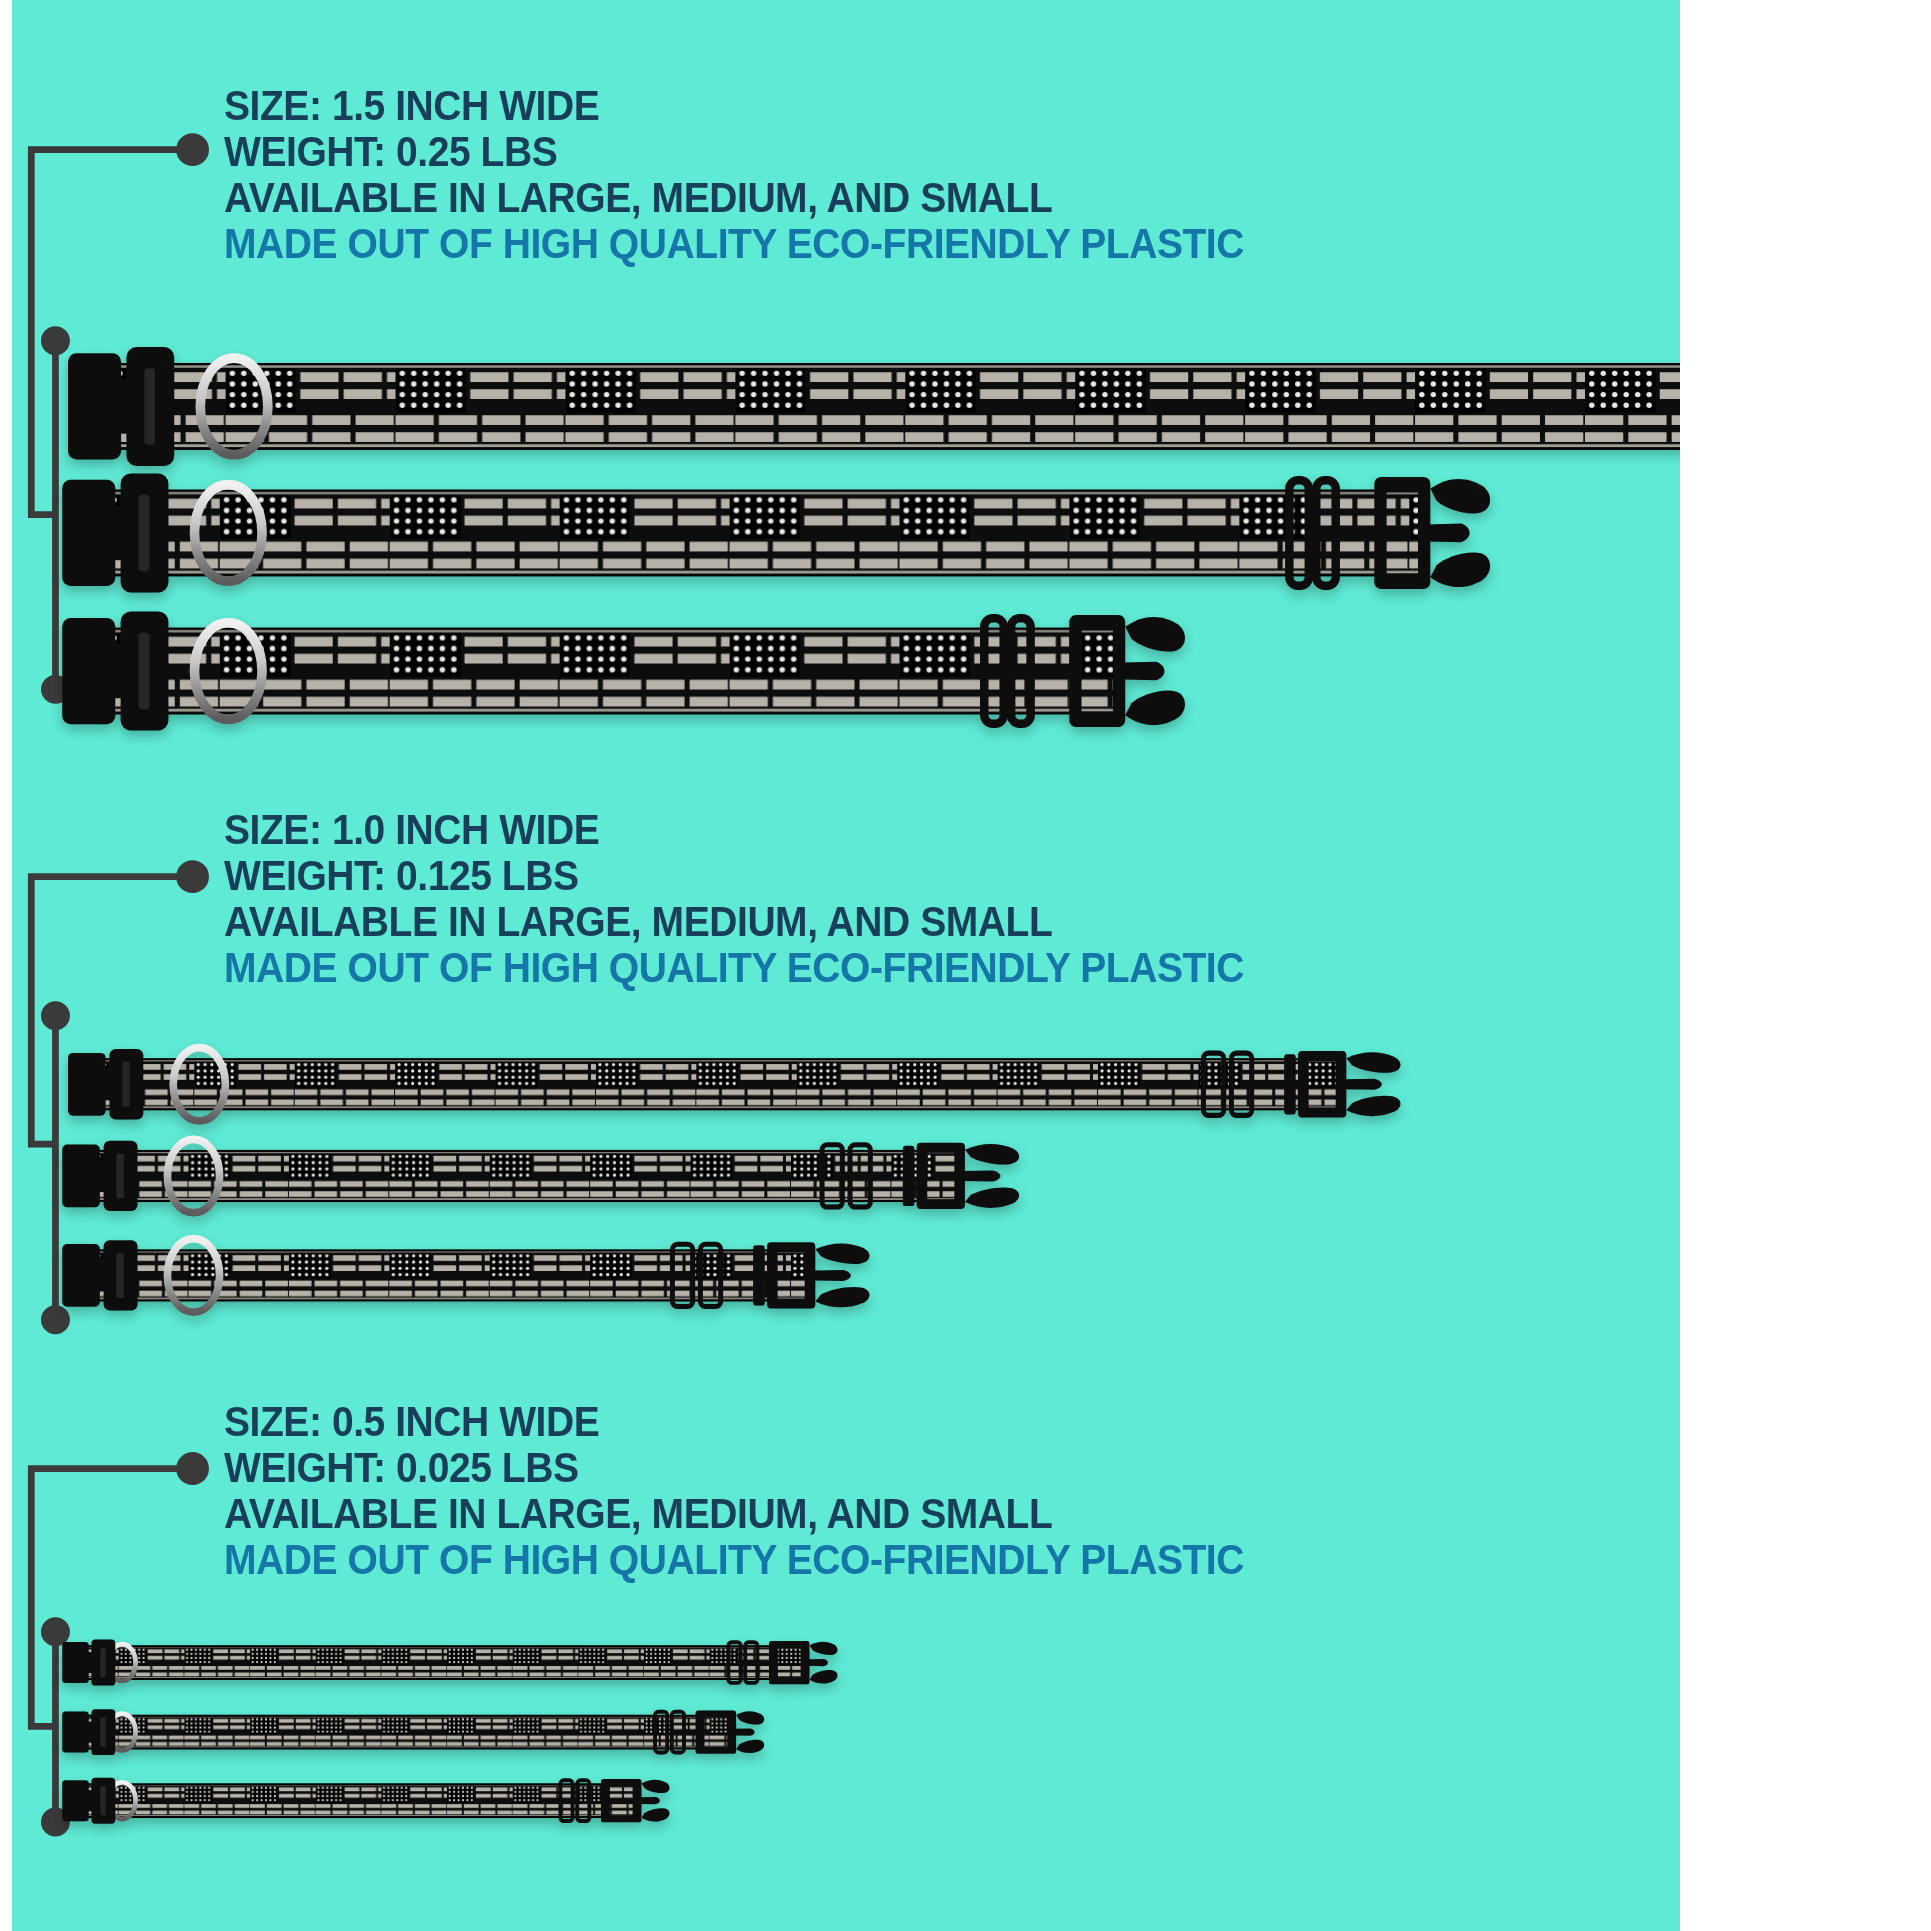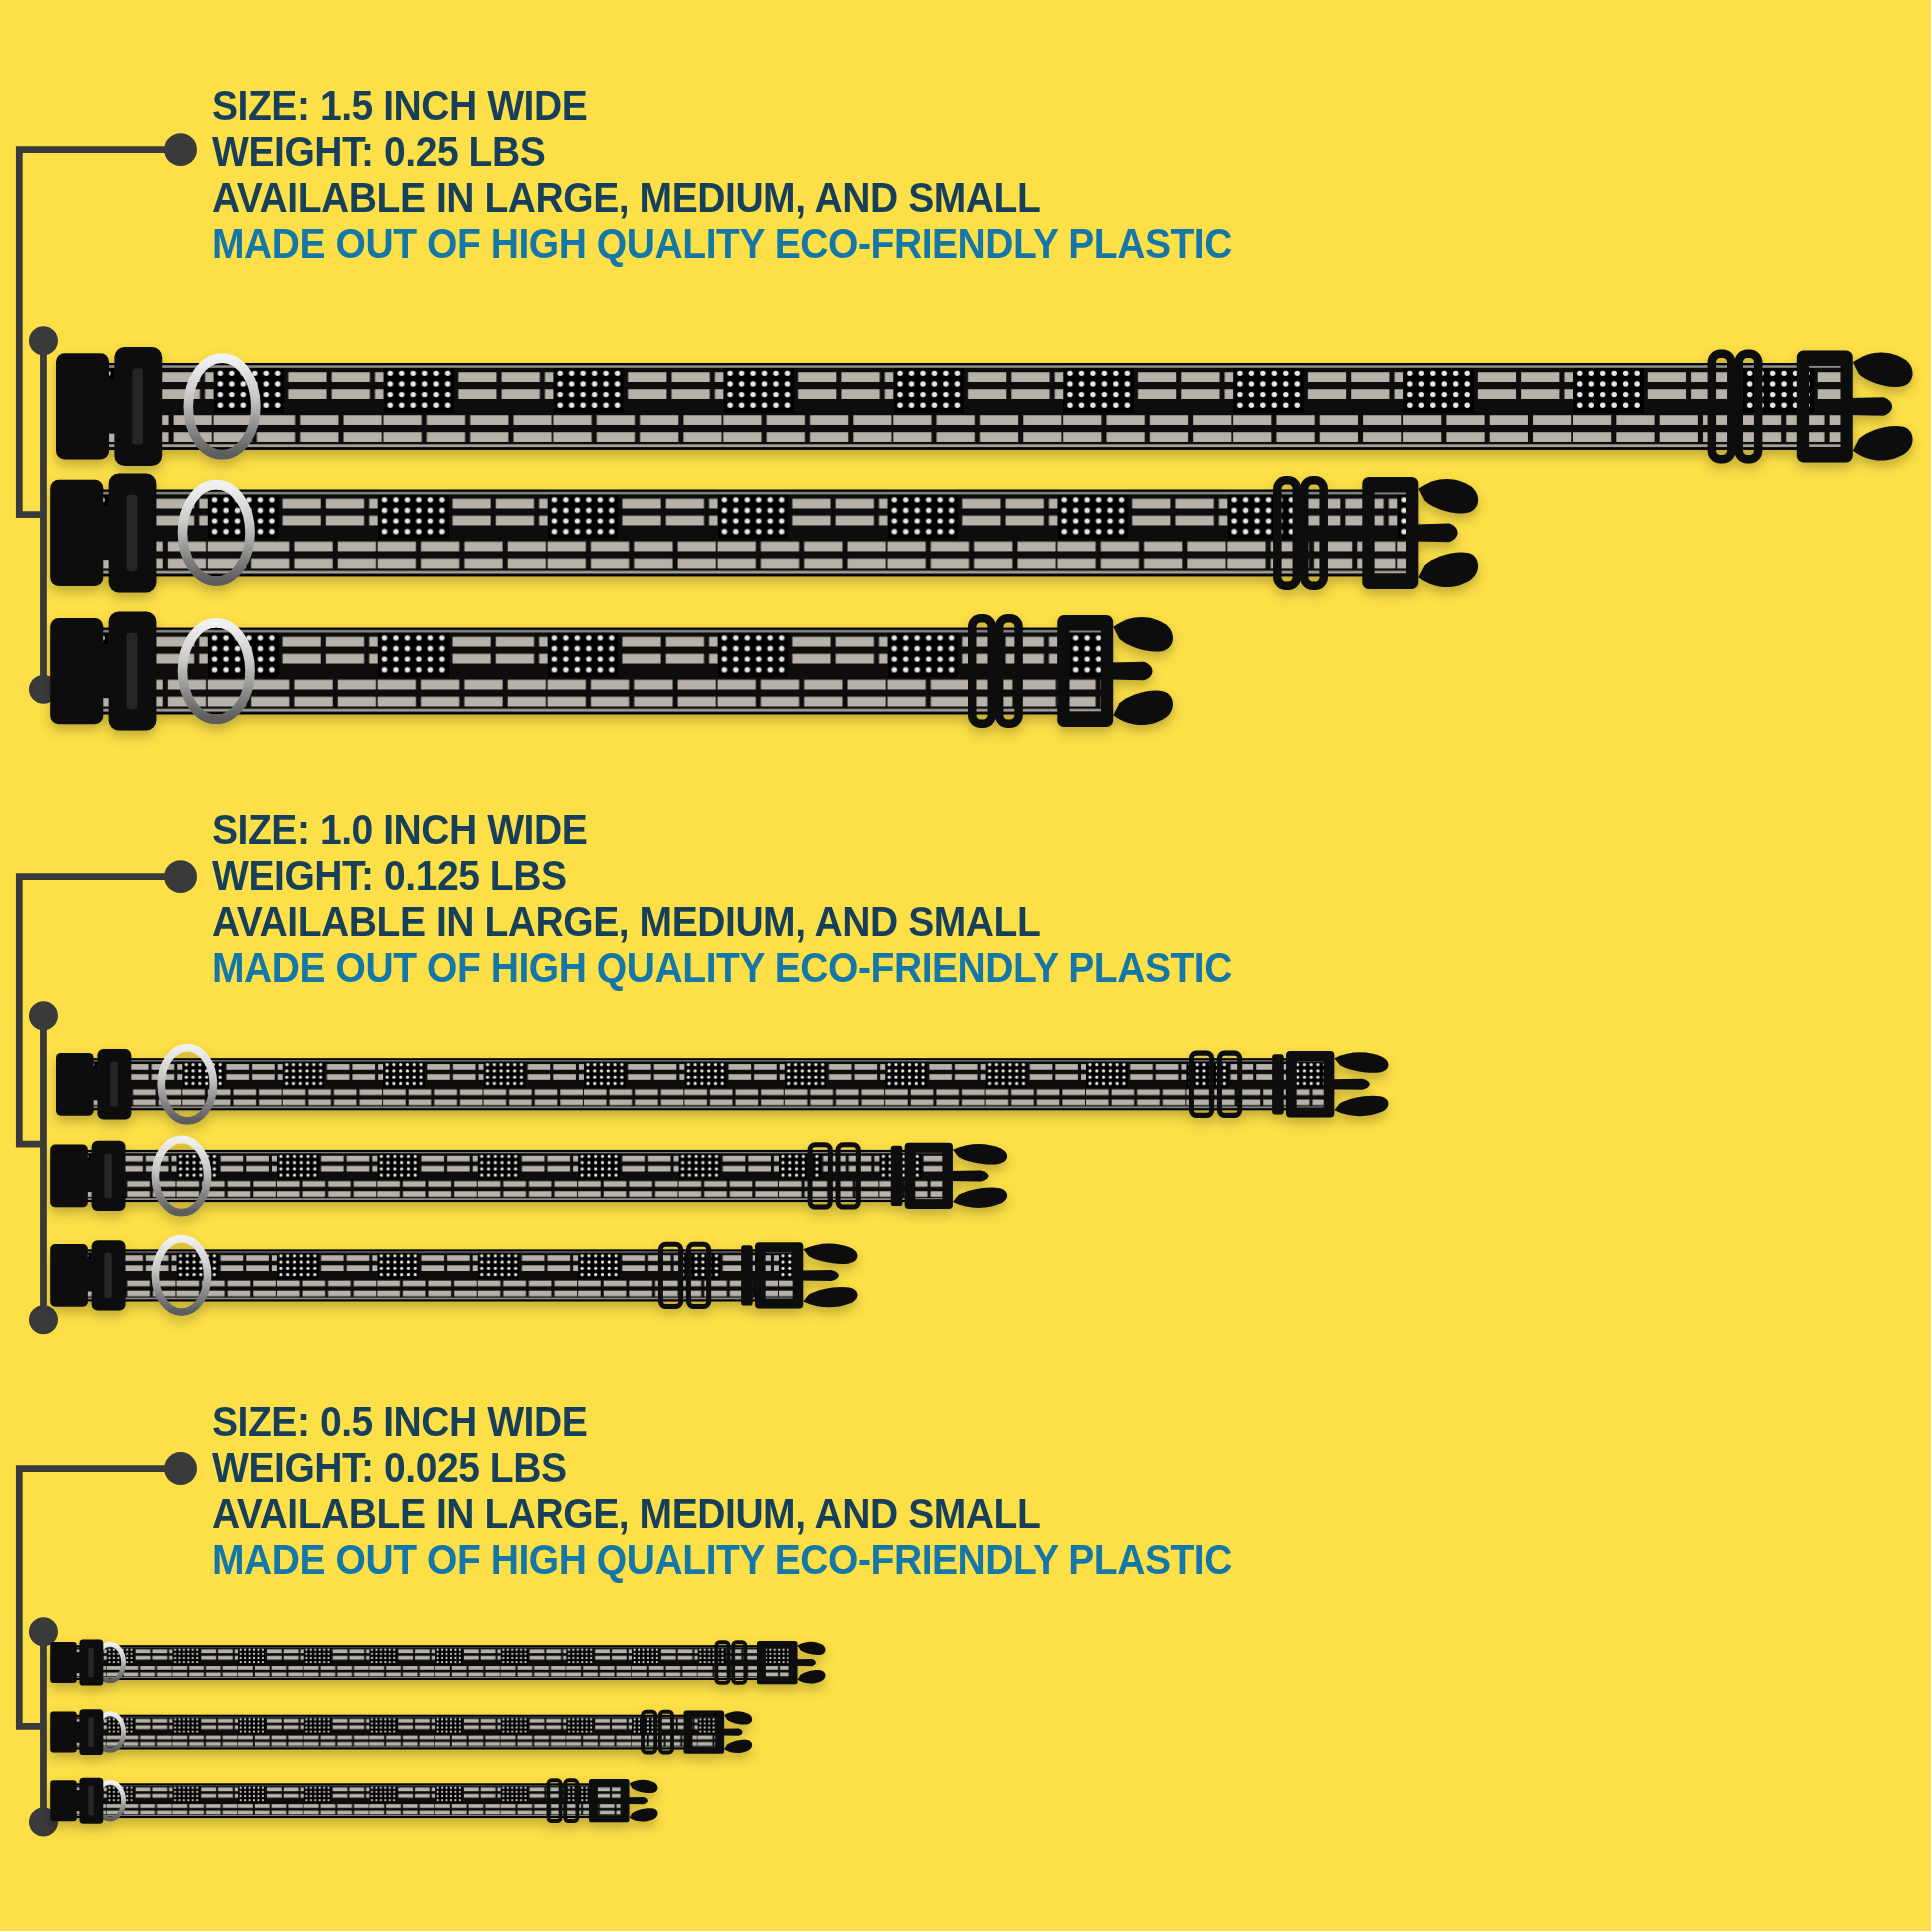--- a/index.html
+++ b/index.html
@@ -1,17 +1,17 @@
 <!DOCTYPE html>
 <html style="--c-dark: #173f5a; --c-accent: #1577a8;"><head>
 <meta charset="utf-8">
 <style>
   html,body{margin:0;padding:0;background:#ffffff;}
-  #stage{position:relative;width:1931px;height:1931px;background:#fde047;overflow:hidden;
-         font-family:"Liberation Sans",sans-serif;}
+  #stage{position:relative;width:1668px;height:1931px;background:#5eead4;overflow:hidden;
+         font-family:"Liberation Sans",sans-serif;margin-left:12px;}
   #art{position:absolute;left:0;top:0;}
   .specs{position:absolute;left:212px;transform:scaleX(0.93);transform-origin:left top;}
   .ln{font-weight:700;font-size:42px;line-height:46px;letter-spacing:-0.5px;white-space:nowrap;}
   .ln.dark{color:var(--c-dark,#173f5a);}
   .ln.accent{color:var(--c-accent,#1577a8);}
 </style>
 </head>
 <body>
 
 <div id="stage">

